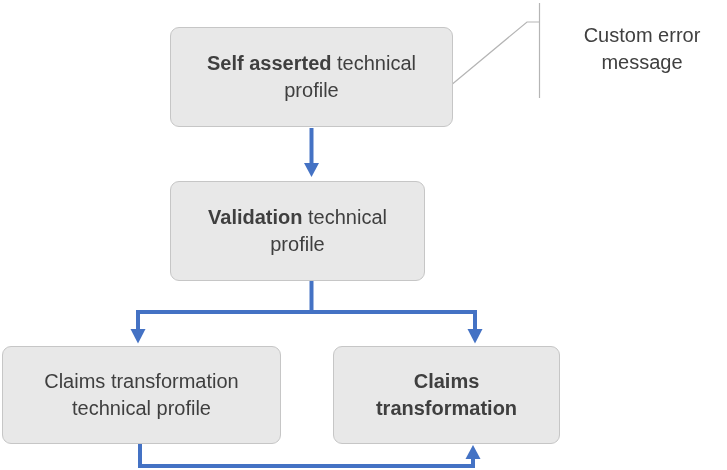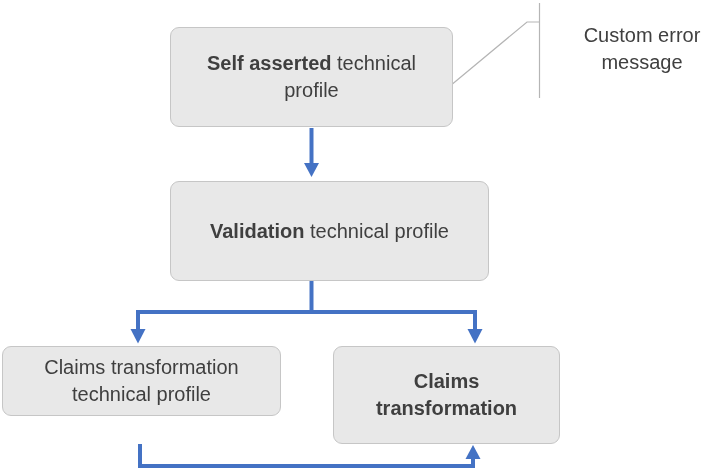--- a/index.html
+++ b/index.html
@@ -32,22 +32,22 @@
     align-items: center;
     justify-content: center;
     text-align: center;
     color: #3f3f3f;
     font-size: 20px;
     line-height: 1.35;
     padding: 0 20px;
   }
   .node .b { font-weight: 700; }
   .node-self-asserted   { left: 170px; top: 27px;  width: 283px; height: 100px; }
-  .node-validation      { left: 170px; top: 181px; width: 319px; height: 100px; }
-  .node-claims-tp       { left: 2px;   top: 346px; width: 279px; height: 70px;  }
+  .node-validation      { left: 170px; top: 181px; width: 255px; height: 100px; }
+  .node-claims-tp       { left: 2px;   top: 346px; width: 279px; height: 98px;  }
   .node-claims-transform{ left: 333px; top: 346px; width: 227px; height: 98px; font-weight: 700; }
   .callout-text {
     position: absolute;
     left: 547px;
     top: 22px;
     width: 190px;
     text-align: center;
     color: #404040;
     font-size: 20px;
     line-height: 1.35;

